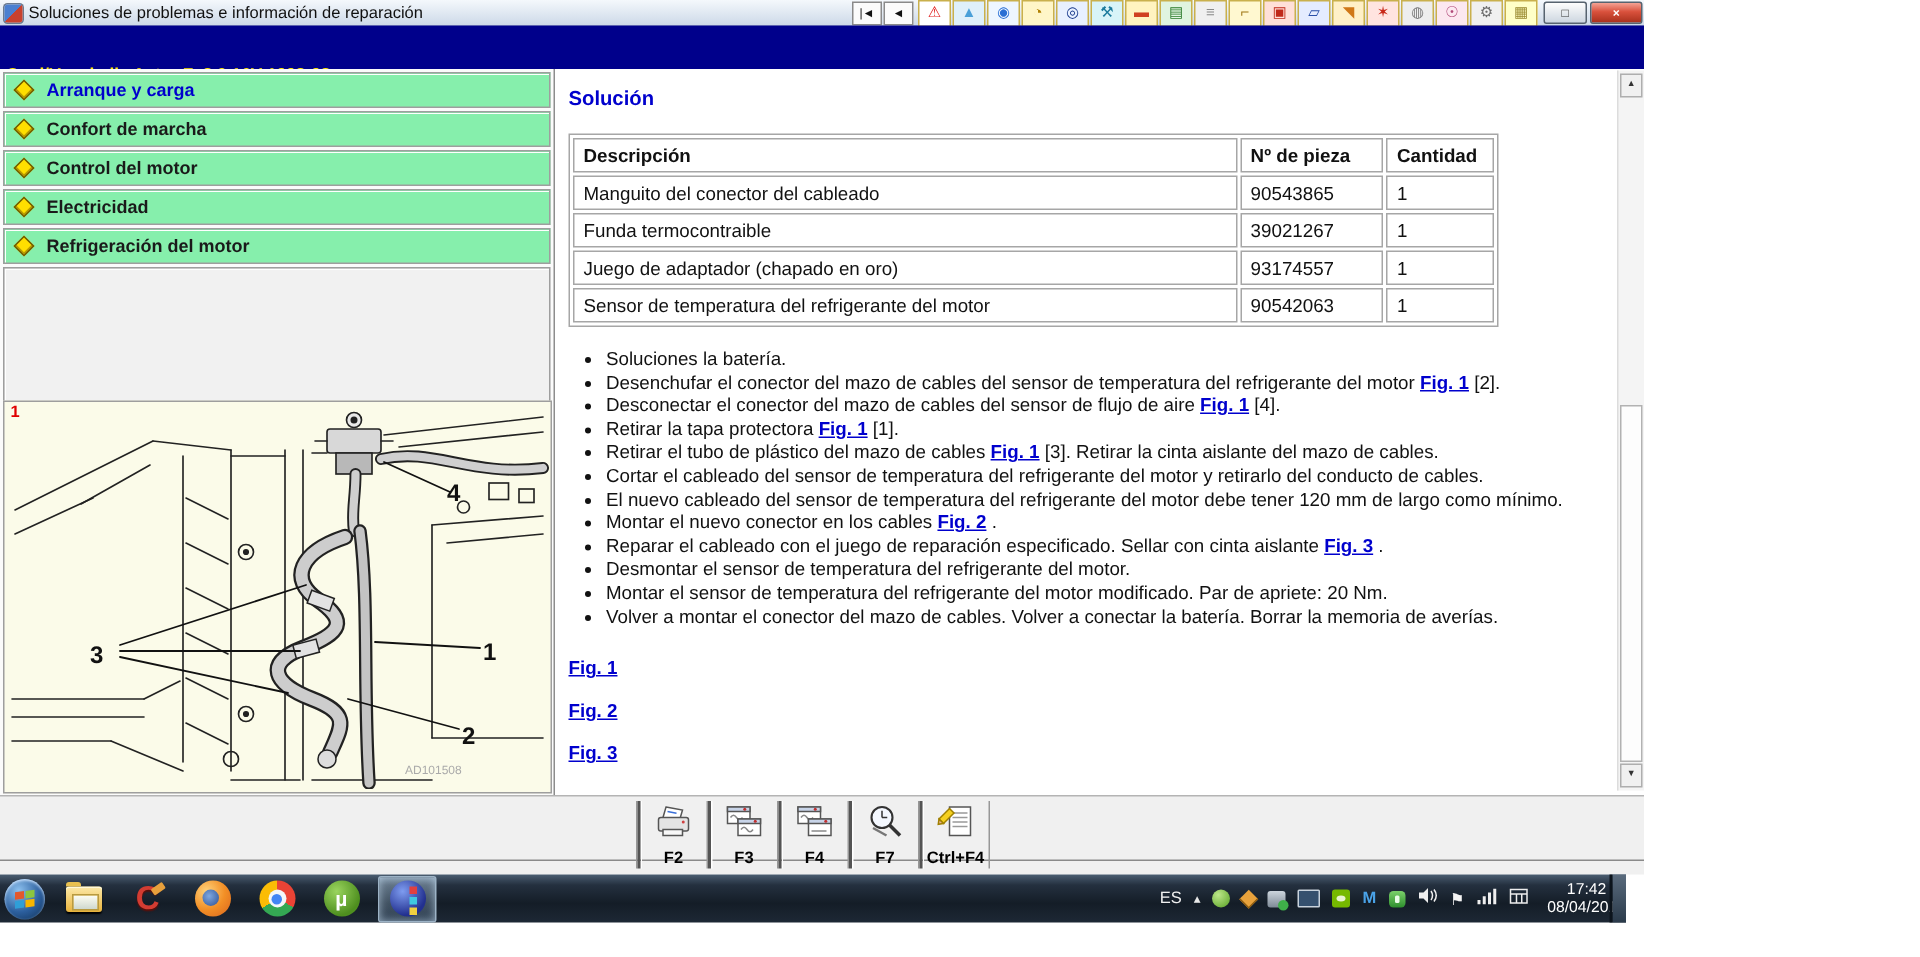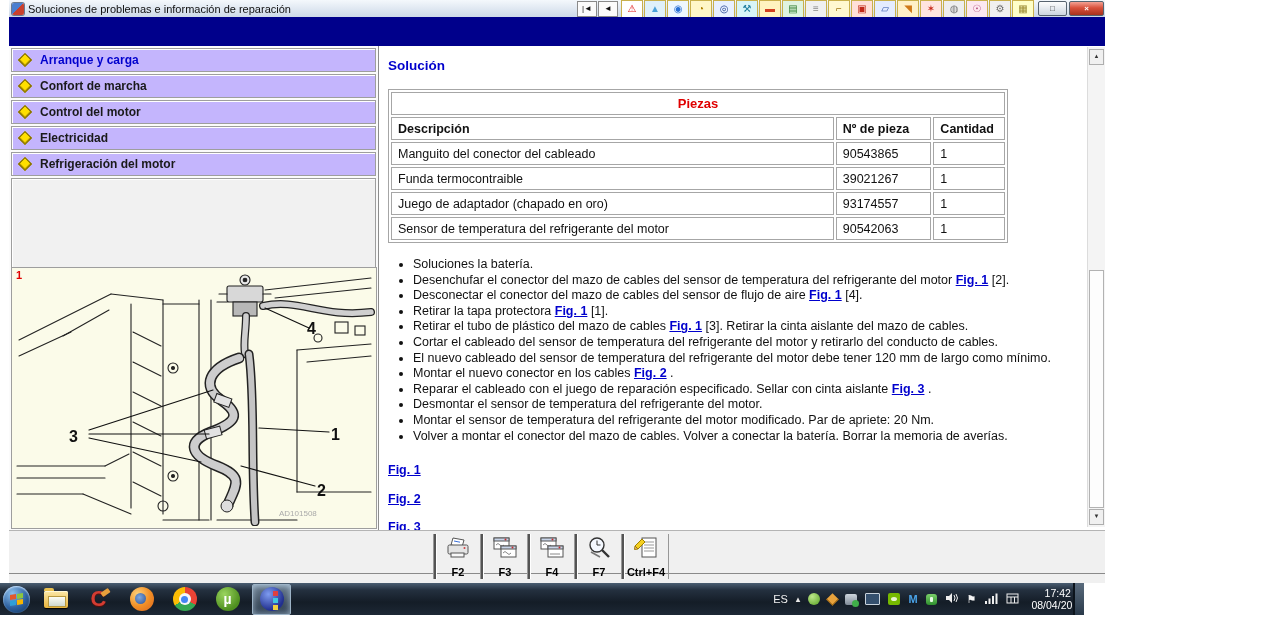--- a/index.html
+++ b/index.html
@@ -1,20 +1,20 @@
 <!DOCTYPE html>
 <html><head>
 <meta charset="utf-8">
 <style>
   html,body{margin:0;padding:0;background:#fff;}
   body{width:1280px;height:638px;overflow:hidden;font-family:"Liberation Sans",sans-serif;}
   .screen{position:relative;width:1280px;height:638px;background:#fff;overflow:hidden;}
 
   
-  .app-window{position:absolute;left:9px;top:0;width:1096px;height:583px;background:#f0f0f0;}
+  .app-window{position:absolute;left:0;top:0;width:1096px;height:583px;background:#f0f0f0;}
 
   .titlebar{position:absolute;left:0;top:0;width:1096px;height:17px;
     background:linear-gradient(#f4f8fc,#cdd9e8);border-bottom:1px solid #93a5ba;
     display:flex;align-items:center;}
   .app-icon{width:12px;height:12px;margin:0 4px 0 3px;border-radius:2px;
     background:linear-gradient(135deg,#4a7fd0 50%,#c8412e 50%);box-shadow:0 0 0 1px #6a7a90;}
   .title-text{font-size:11px;color:#101010;white-space:nowrap;}
   .titlebar-right{position:absolute;right:1px;top:0;height:17px;display:flex;align-items:center;gap:1px;}
   .nav-btn{width:20px;height:16px;background:#fbfbfb;border:1px solid #8a8a8a;
     font-size:8px;line-height:14px;text-align:center;padding:0;color:#111;font-family:inherit;}
@@ -26,21 +26,21 @@
   .win-btn.close{width:35px;background:linear-gradient(#f4a294,#d9513c 45%,#a8311d);color:#fff;font-weight:bold;}
 
   .app-header{position:absolute;left:0;top:17px;width:1096px;height:29px;background:#00008b;
     color:#ffe900;font-weight:bold;font-size:11.5px;line-height:13px;padding-top:1px;
     box-sizing:border-box;padding-left:4px;white-space:pre;}
 
   
   .main{position:absolute;left:0;top:46px;width:1096px;height:484px;background:#fff;}
   .left-panel{position:absolute;left:0;top:0;width:370px;height:484px;background:#fbfbfb;
     border-right:1px solid #8d8d8d;box-sizing:border-box;padding:2px;}
-  .menu-item{height:22px;margin-bottom:2px;background:#c4b5fd;border:1px solid #9e9e9e;
+  .menu-item{height:22px;margin-bottom:2px;background:#86efac;border:1px solid #9e9e9e;
     box-shadow:inset 1px 1px 0 #ffffff;display:flex;align-items:center;padding:0 6px;
     font-weight:bold;font-size:12px;color:#1a1a1a;cursor:pointer;}
   .menu-item.selected .menu-label{color:#0000cd;}
   .diamond{width:8px;height:8px;background:#ffdf00;border:1px solid #6b5800;
     transform:rotate(45deg);margin:0 10px 0 2px;box-shadow:inset -1px -1px 0 #b89a00;flex:none;}
   .empty-box{height:97px;border:1px solid #9e9e9e;background:#f1f1f1;box-shadow:inset 1px 1px 0 #fff;}
   .figure-panel{position:absolute;left:2px;top:221px;width:364px;height:260px;
     border:1px solid #9e9e9e;background:#fbfbe9;overflow:hidden;}
   .fig-num{position:absolute;left:4px;top:1px;color:#e00000;font-weight:bold;font-size:11px;z-index:2;}
 
@@ -293,23 +293,20 @@
             <text x="304" y="226" font-size="16" font-weight="bold" fill="#111">2</text>
             <text x="266" y="246" font-size="8" fill="#aaa">AD101508</text>
           </svg>
         </div>
       </div>
 
       <div class="content">
         <h2 class="solution-heading">Solución</h2>
         <table class="parts-table">
           <tbody id="parts-body">
-              <tr>
-                <th class="tbl-caption" colspan="3">Piezas</th>
-              </tr>
               <tr>
                 <th class="col-desc">Descripción</th>
                 <th class="col-part">Nº de pieza</th>
                 <th class="col-qty">Cantidad</th>
               </tr>
               <tr>
                 <td class="col-desc">Manguito del conector del cableado</td>
                 <td class="col-part">90543865</td>
                 <td class="col-qty">1</td>
               </tr>

